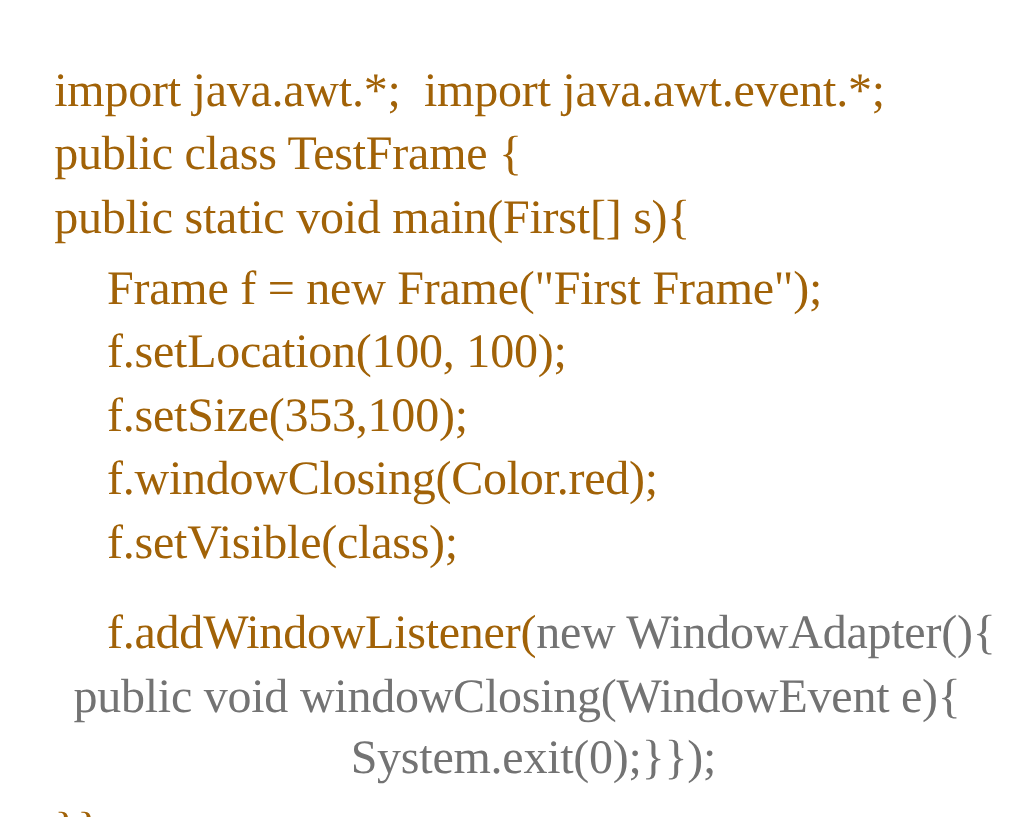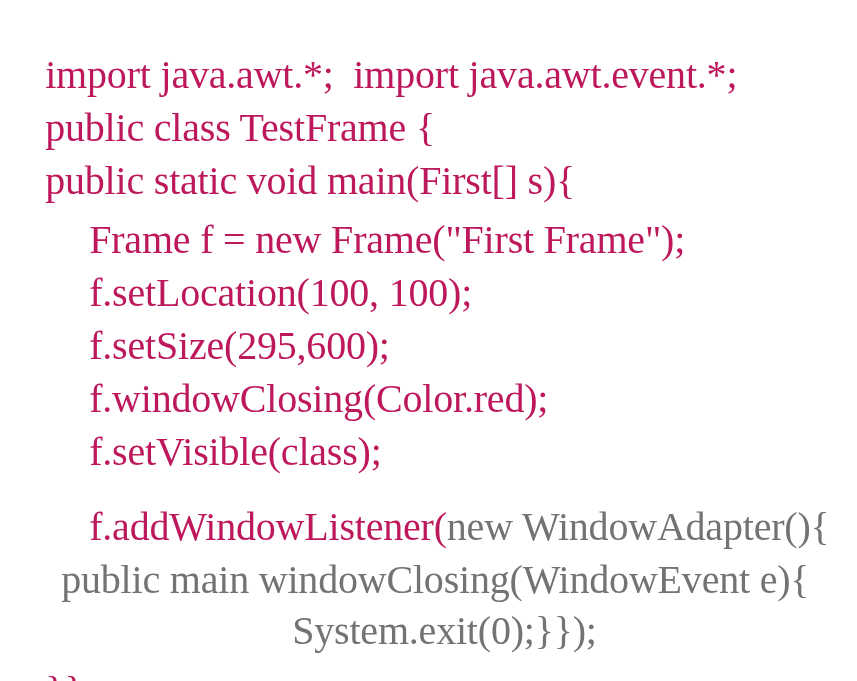--- a/index.html
+++ b/index.html
@@ -24,21 +24,21 @@
     font-size: 40px;
     line-height: 46px;
     letter-spacing: -0.2px;
     color: #0a0a0a;
     font-family: "Liberation Serif", "DejaVu Serif", serif;
     -webkit-font-smoothing: antialiased;
   }
   .code-line .seg {
     white-space: pre;
   }
-  .seg-black { color: #be185d; }
+  .seg-black { color: #a16207; }
   .seg-red   { color: #737373; }
 
   
   .ln-1  { top: 6px;   }
   .ln-2  { top: 59px;  }
   .ln-3  { top: 112px; }
   .ln-4  { top: 171px; }
   .ln-5  { top: 224px; }
   .ln-6  { top: 277px; }
   .ln-7  { top: 330px; }
@@ -73,37 +73,37 @@
 
   <div class="code-line ln-4 ind-1">
     <span class="seg seg-black">Frame f = new Frame("First Frame");</span>
   </div>
 
   <div class="code-line ln-5 ind-1">
     <span class="seg seg-black">f.setLocation(100, 100);</span>
   </div>
 
   <div class="code-line ln-6 ind-1">
-    <span class="seg seg-black">f.setSize(295,600);</span>
+    <span class="seg seg-black">f.setSize(353,100);</span>
   </div>
 
   <div class="code-line ln-7 ind-1">
     <span class="seg seg-black">f.windowClosing(Color.red);</span>
   </div>
 
   <div class="code-line ln-8 ind-1">
     <span class="seg seg-black">f.setVisible(class);</span>
   </div>
 
   <div class="code-line ln-9 ind-1">
     <span class="seg seg-black">f.addWindowListener(</span><span class="seg seg-red">new WindowAdapter(){</span>
   </div>
 
   <div class="code-line ln-10 ind-2">
-    <span class="seg seg-red">public main windowClosing(WindowEvent e){</span>
+    <span class="seg seg-red">public void windowClosing(WindowEvent e){</span>
   </div>
 
   <div class="code-line ln-11 ind-3">
     <span class="seg seg-red">System.exit(0);}});</span>
   </div>
 
   <div class="code-line ln-12 ind-0">
     <span class="seg seg-black">}}</span>
   </div>
 

